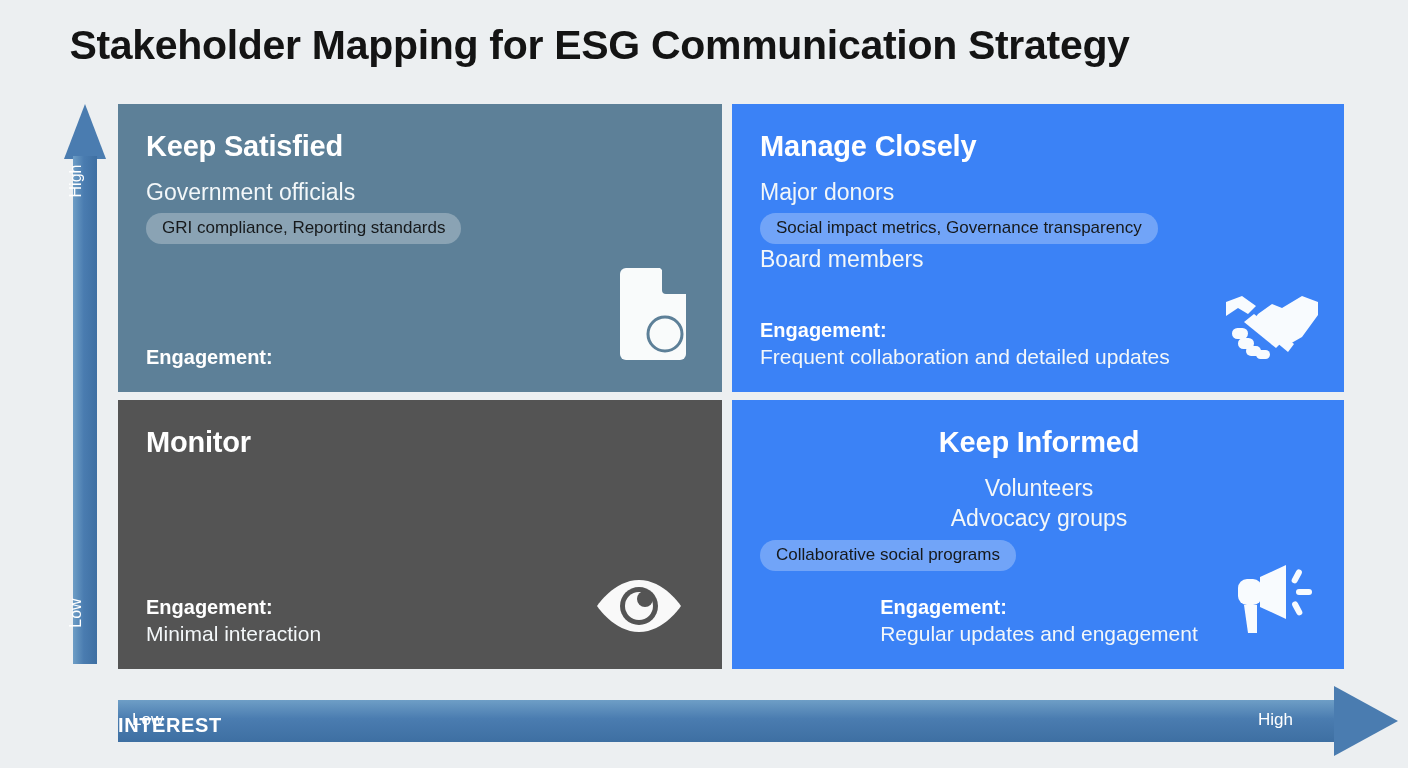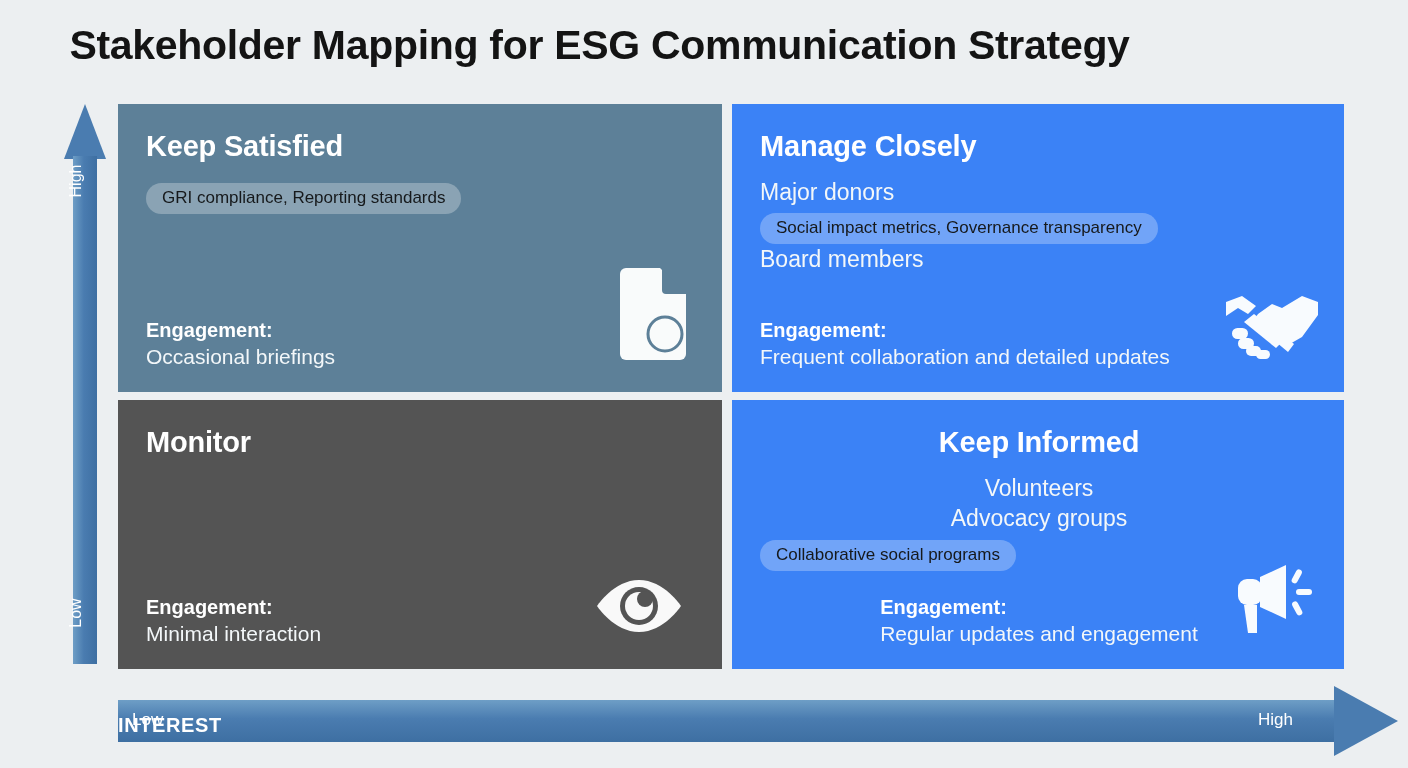--- a/index.html
+++ b/index.html
@@ -220,24 +220,24 @@
   <div class="head"></div>
   <div class="shaft"></div>
   <div class="tick high">High</div>
   <div class="tick low">Low</div>
 </div>
 
 <div class="grid">
 
   <div class="quad q-keep-satisfied">
     <div class="quad-title">Keep Satisfied</div>
+    <div class="stakeholder">Government officials</div>
     <div class="tag">GRI compliance, Reporting standards</div>
     <div class="engagement">
       <div class="engagement-label">Engagement:</div>
-      <div class="engagement-text">Occasional briefings</div>
     </div>
     <div class="quad-icon">
       <svg width="78" height="96" viewBox="0 0 78 96">
         <path d="M6 8 a6 6 0 0 1 6-6 h34 l26 26 v60 a6 6 0 0 1 -6 6 h-54 a6 6 0 0 1 -6 -6 z" fill="#ffffff"></path>
         <path d="M48 3 l25 25 h-21 a4 4 0 0 1 -4 -4 z" fill="#5d8098"></path>
         <path d="M42 74 l0 20 9 -6 9 6 0 -20 z" fill="#ffffff"></path>
         <circle cx="51" cy="68" r="17" fill="#ffffff" stroke="#5d8098" stroke-width="3"></circle>
         <circle cx="51" cy="68" r="13" fill="#ffffff"></circle>
       </svg>
     </div>

